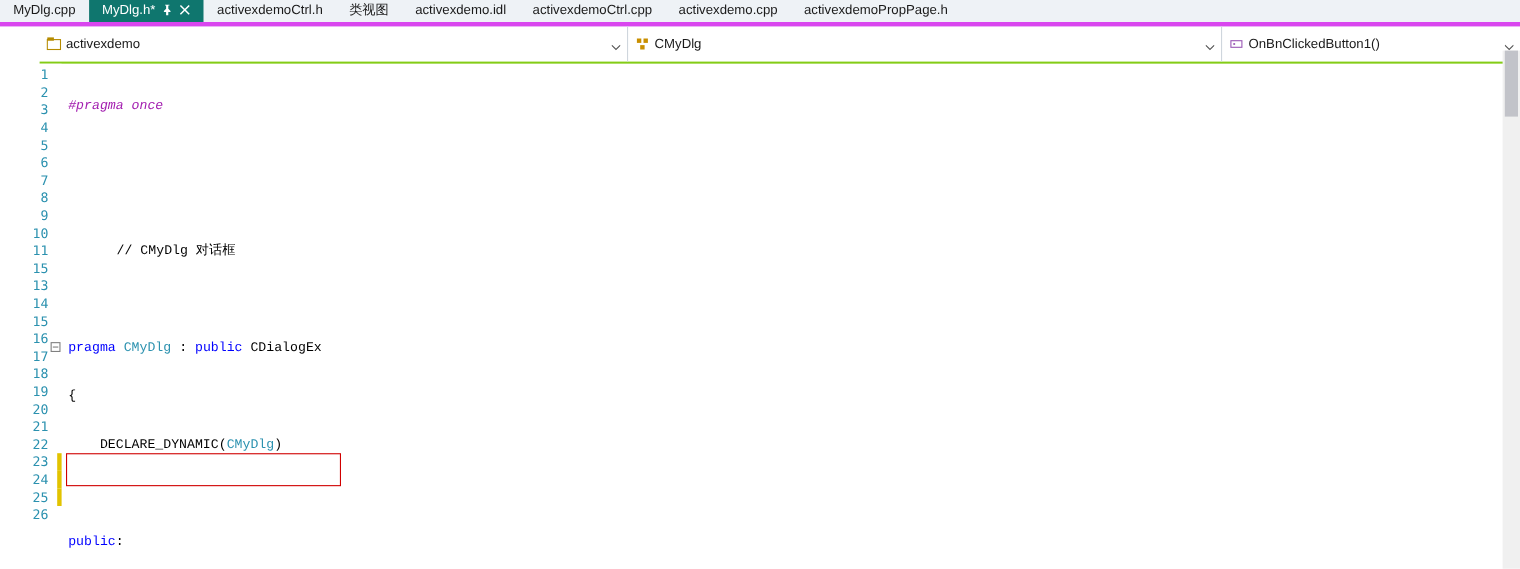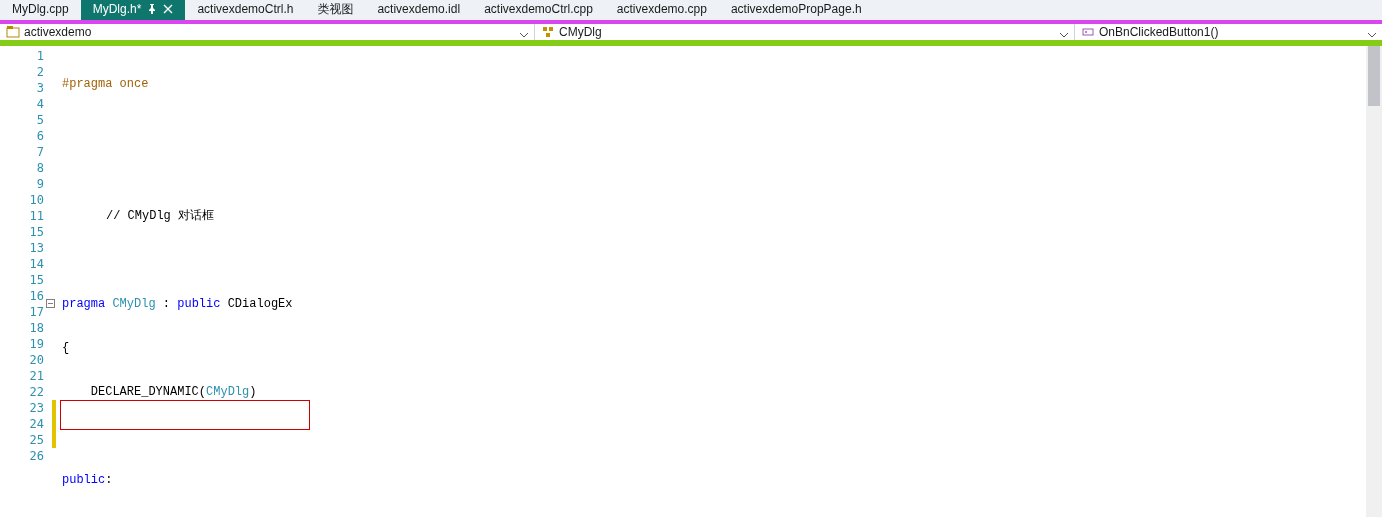--- a/index.html
+++ b/index.html
@@ -5,21 +5,21 @@
 * { margin: 0; padding: 0; box-sizing: border-box; }
 body { font-family: "Segoe UI", Tahoma, sans-serif; font-size: 12px; background: #fff; width: 1382px; height: 517px; overflow: hidden; }
 
 .tabbar { display: flex; height: 24px; background: #eef2f6; border-bottom: 4px solid #d946ef; align-items: flex-end; }
 .tab { padding: 3px 12px 3px 12px; color: #1a1a1a; cursor: pointer; white-space: nowrap; display: flex; align-items: center; gap: 6px; height: 22px; }
 .tab.active { background: #0f766e; color: #fff; }
 .tab .pin { width: 10px; height: 10px; display: inline-block; }
 .tab .close { width: 10px; height: 10px; display: inline-block; }
 .tab .pin svg, .tab .close svg { width: 10px; height: 10px; display: block; }
 
-.navbar { display: flex; height: 22px; border-bottom: 6px solid #84cc16; }
+.navbar { display: flex; height: 34px; border-bottom: 2px solid #84cc16; margin-left: 36px; }
 .nav { display: flex; align-items: center; padding: 0 6px; border-right: 1px solid #cfd6dd; gap: 4px; flex: 0 0 auto; position: relative; }
 .nav .icon { width: 14px; height: 14px; }
 .nav .arrow { width: 8px; height: 8px; margin-left: auto; }
 .nav1 { width: 535px; }
 .nav2 { width: 540px; }
 .nav3 { flex: 1; border-right: none; }
 .nav-text { color: #1a1a1a; }
 
 .editor { display: flex; height: calc(517px - 24px - 22px); background: #fff; }
 .glyph-margin { width: 14px; background: #fff; }
@@ -29,21 +29,21 @@
 .changebar div { height: 16px; }
 .changebar .mod { background: #e2c300; }
 .code { flex: 1; font-family: Consolas, "Courier New", monospace; font-size: 12px; padding-top: 2px; white-space: pre; color: #000; position: relative; }
 .code .line { height: 16px; line-height: 16px; padding-left: 6px; position: relative; }
 .code .fold { position: absolute; left: -10px; width: 9px; height: 9px; border: 1px solid #808080; top: 3px; background: #fff; }
 .code .fold::before { content: ""; position: absolute; left: 1px; right: 1px; top: 3px; border-top: 1px solid #808080; }
 
 .kw { color: #0000ff; }
 .type { color: #2b91af; }
 .cmt { color: #000000; margin-left: 44px; }
-.pp { color: #a16207; }
+.pp { color: #a21caf; font-style: italic; }
 
 .highlight-box { position: absolute; border: 1px solid #d00000; pointer-events: none; }
 
 .scrollbar-v { position: absolute; right: 0; top: 46px; bottom: 0; width: 16px; background: #f0f0f0; }
 .scrollbar-v .thumb { position: absolute; left: 2px; right: 2px; top: 0; height: 60px; background: #c2c3c9; }
 </style>
 </head>
 <body>
 
 <div class="tabbar">

